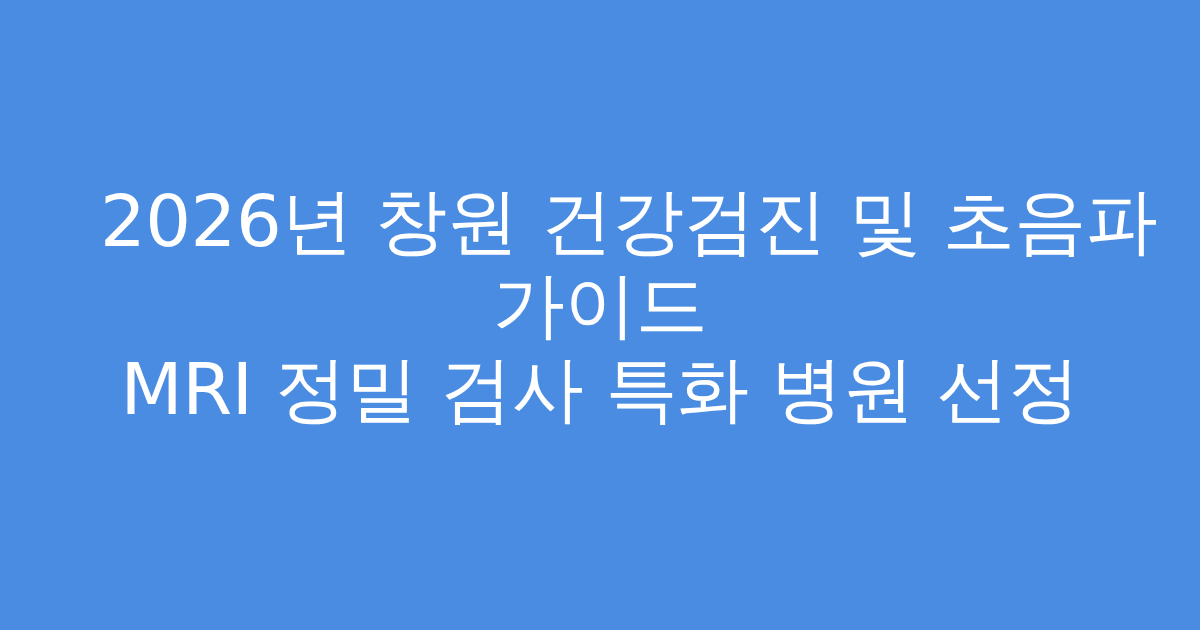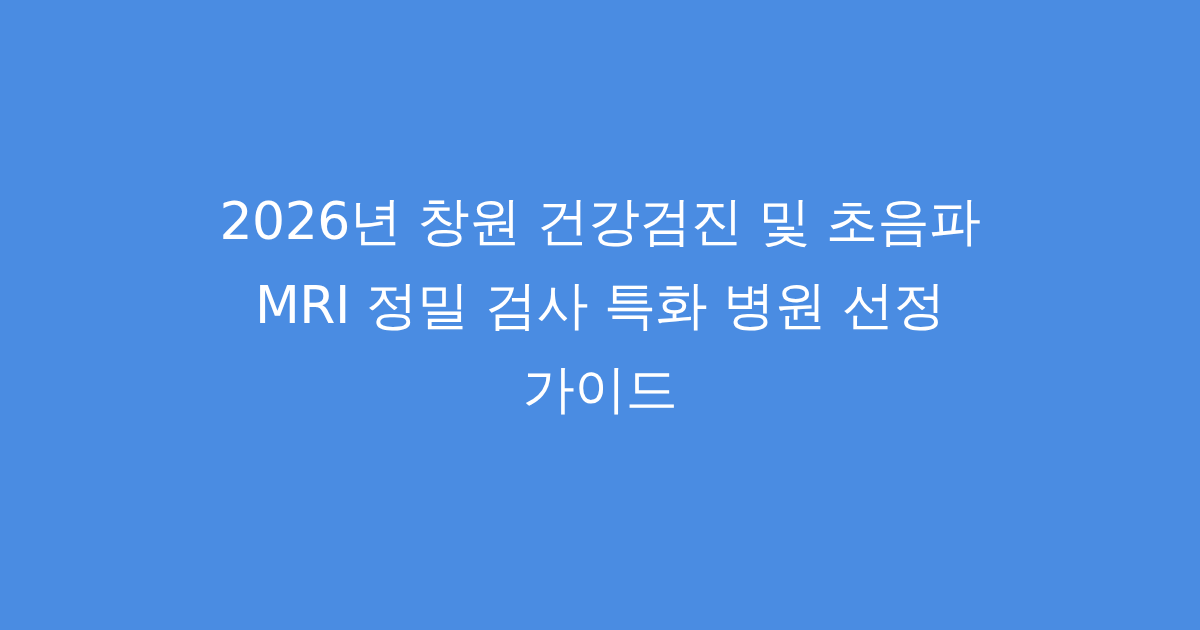--- a/index.html
+++ b/index.html
@@ -22,36 +22,36 @@
     align-items: center;
     justify-content: center;
     position: relative;
   }
 
   .title-block {
     width: 1000px;
     margin: 0 auto;
     text-align: center;
     color: #ffffff;
-    font-size: 52px;
+    font-size: 72px;
     line-height: 84px;
     font-weight: 400;
     letter-spacing: -0.5px;
     word-break: keep-all;
     position: relative;
     top: -10px;
   }
 
   .title-line {
     display: block;
     white-space: nowrap;
   }
 </style>
 </head>
 <body>
 
 <div class="og-card">
   <div class="title-block">
     <span class="title-line">2026년 창원 건강검진 및 초음파</span>
+    <span class="title-line">가이드</span>
     <span class="title-line">MRI 정밀 검사 특화 병원 선정</span>
-    <span class="title-line">가이드</span>
   </div>
 </div>
 
 </body></html>

